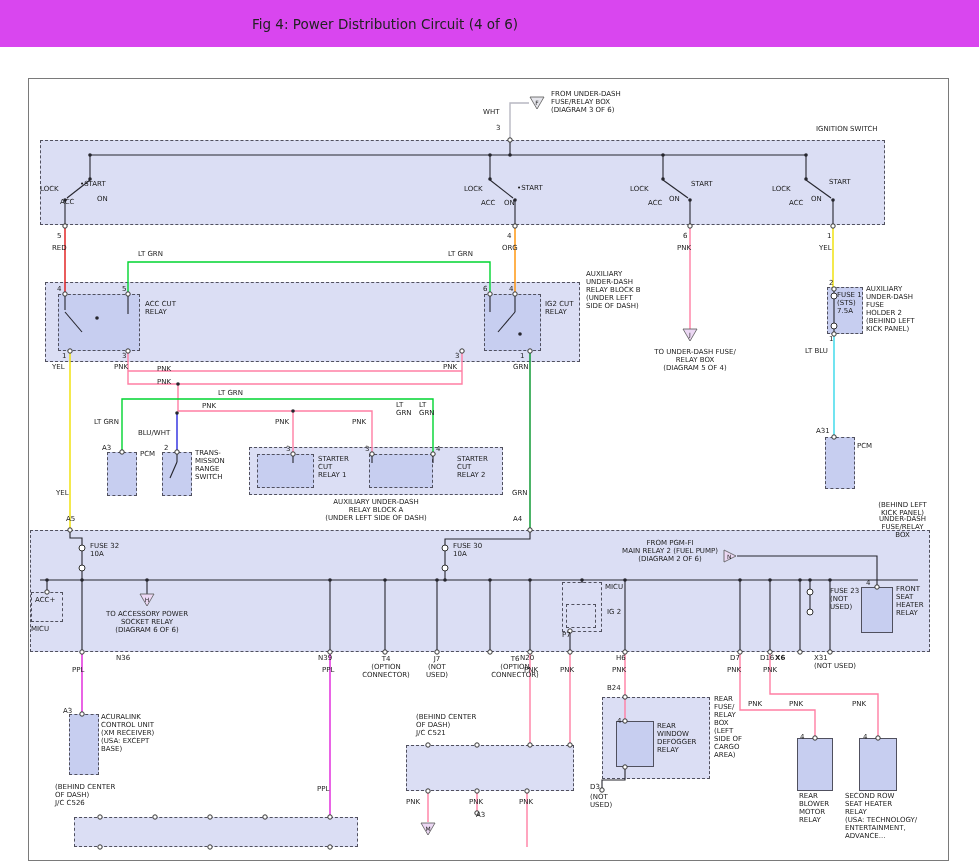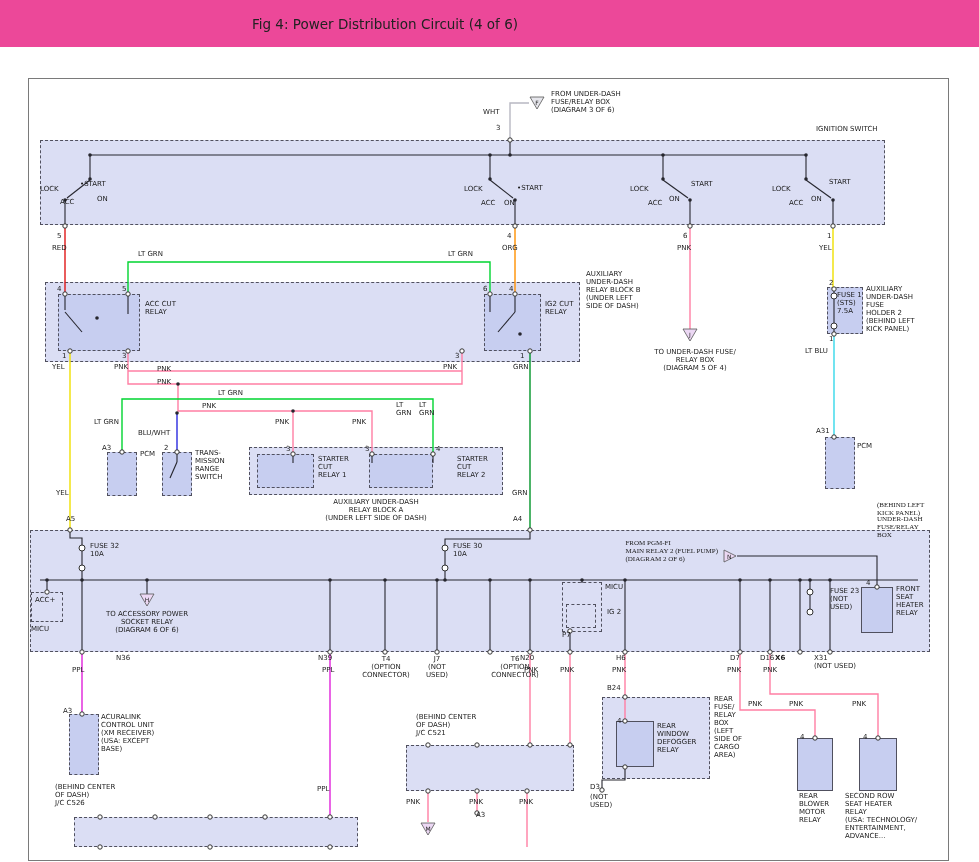--- a/index.html
+++ b/index.html
@@ -1,33 +1,33 @@
 <!DOCTYPE html>
 <html><head>
 <meta charset="utf-8">
 <style>
   html,body{margin:0;padding:0;background:#fff;}
   .page{position:relative;width:979px;height:862px;background:#ffffff;overflow:hidden;
         font-family:"DejaVu Sans", sans-serif;}
-  .header{position:absolute;left:0;top:0;width:979px;height:47px;background:#ec4899;}
+  .header{position:absolute;left:0;top:0;width:979px;height:47px;background:#d946ef;}
   .header .title{position:absolute;left:385px;top:24px;transform:translate(-50%,-50%);
         font-size:13.5px;color:#222;white-space:nowrap;}
   .canvas-border{position:absolute;left:28px;top:78px;width:921px;height:783px;
         border:1px solid #7a7a7a;box-sizing:border-box;background:#fff;}
   #boxes,#labels{position:absolute;left:0;top:0;width:979px;height:862px;}
   #wires{position:absolute;left:0;top:0;}
   .dbox{position:absolute;box-sizing:border-box;}
   .dashed{border:1px dashed #50505e;}
   .solid{border:1px solid #50505e;}
   .f-outer{background:#dbdef4;}
   .f-inner{background:#c7cef0;}
   .f-none{background:transparent;}
   .lbl{position:absolute;font-size:7px;line-height:1.14;color:#1a1a1a;white-space:pre-line;}
   .lbl.c{transform:translateX(-50%);text-align:center;}
-  .lbl.r{transform:translateX(-100%);text-align:left;font-family:Liberation Serif, serif;}
+  .lbl.r{transform:translateX(-100%);text-align:center;}
   .arrow-letter{font-family:"DejaVu Sans",sans-serif;font-size:6px;fill:#222;}
 </style>
 </head>
 <body>
 
 <div class="page">
   <div class="canvas-border"></div>
   <div id="boxes">
       <div class="dbox dashed f-outer" style="left: 40px; top: 140px; width: 845px; height: 85px;"></div>
       <div class="dbox dashed f-outer" style="left: 45px; top: 282px; width: 535px; height: 80px;"></div>

